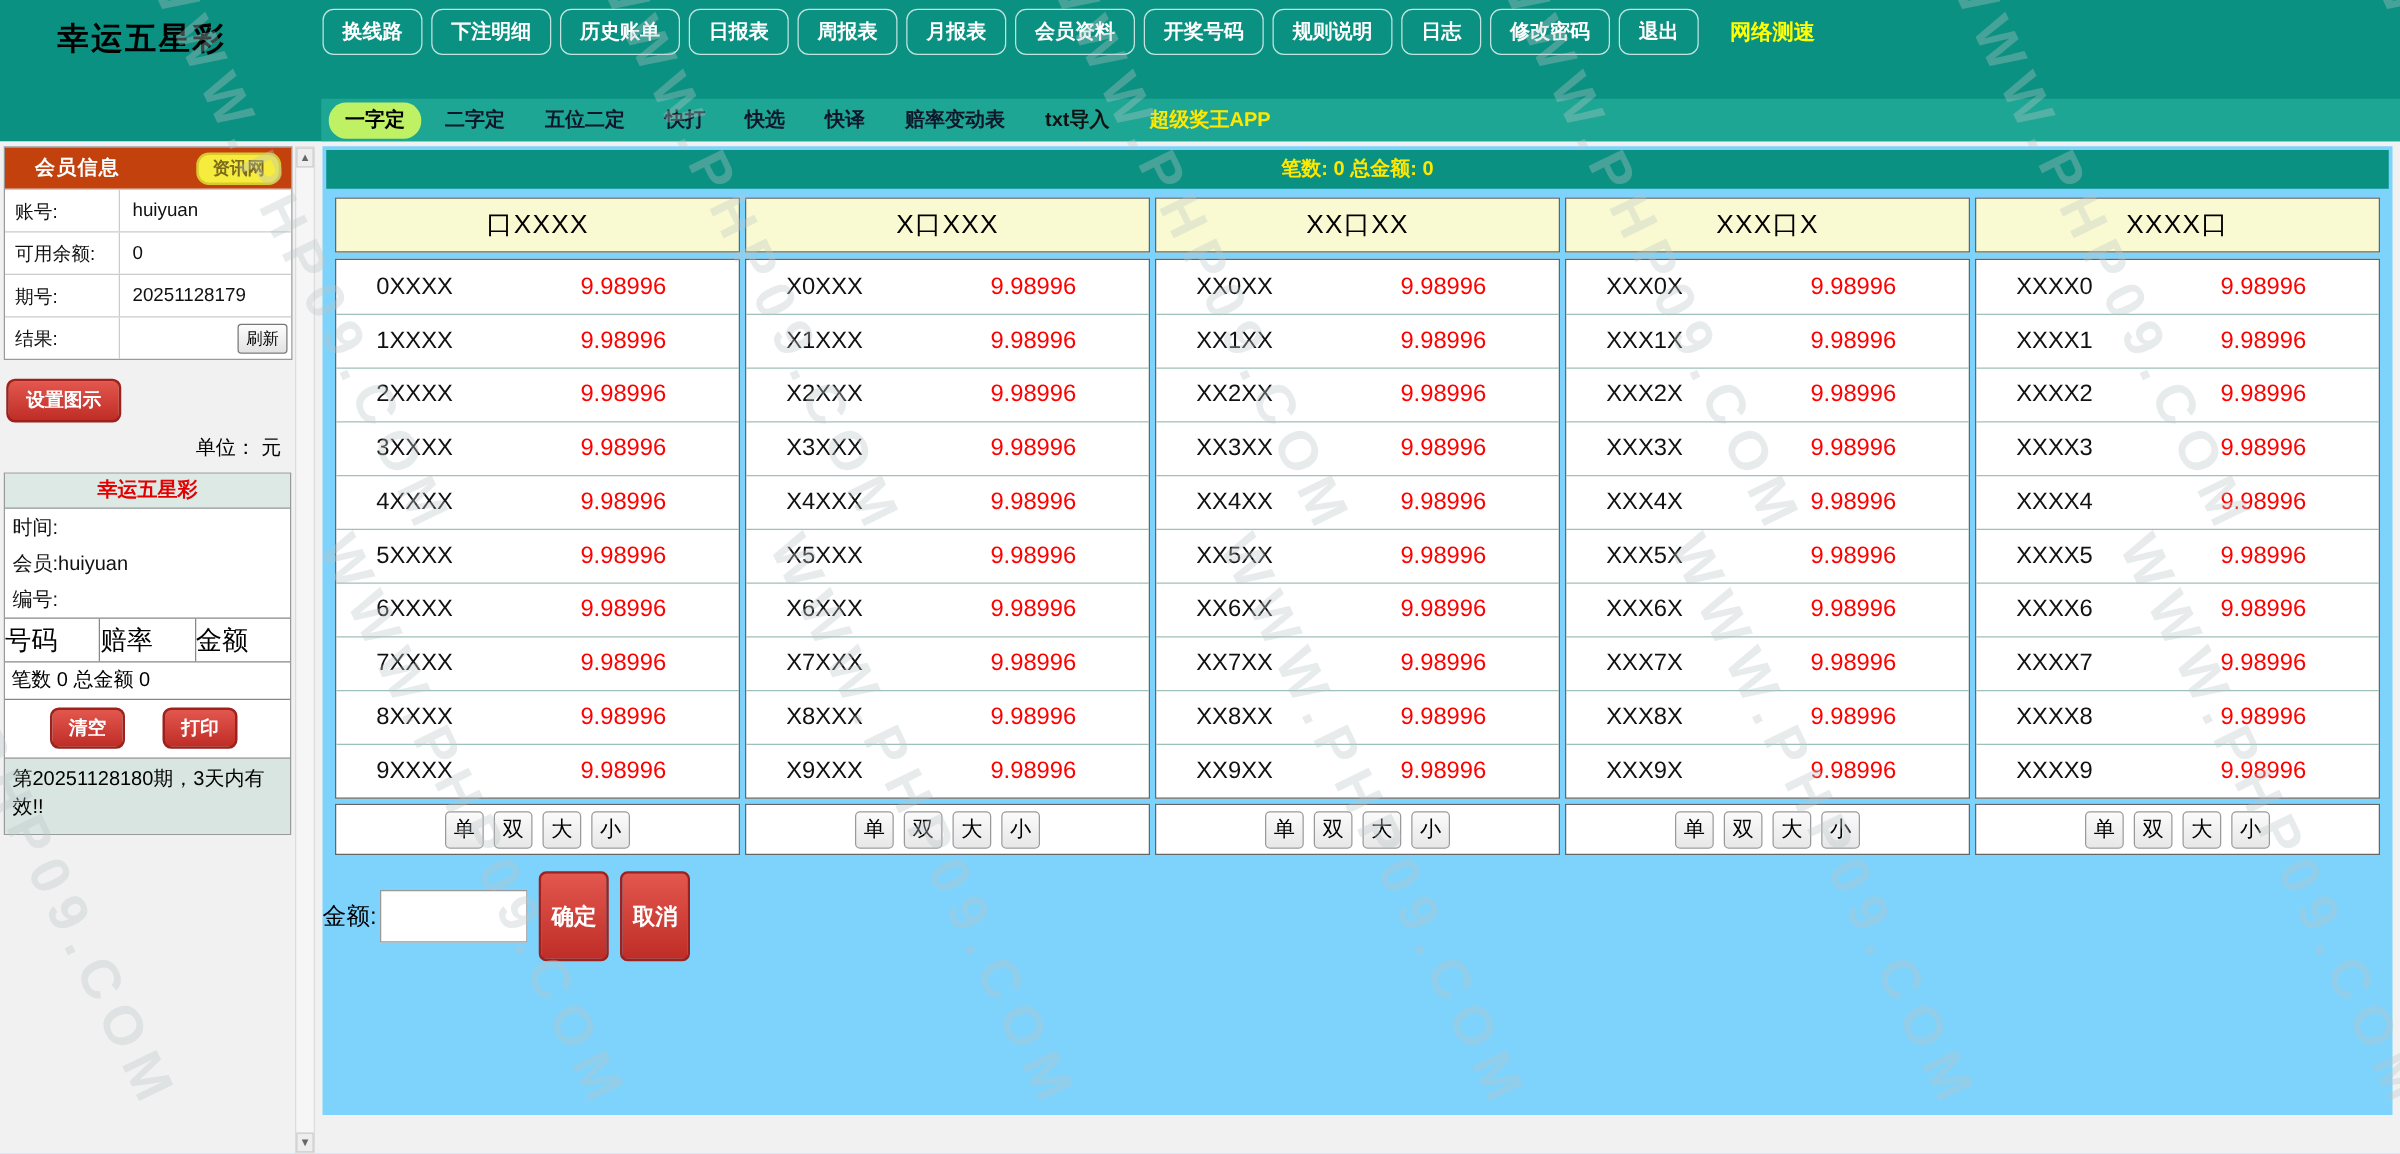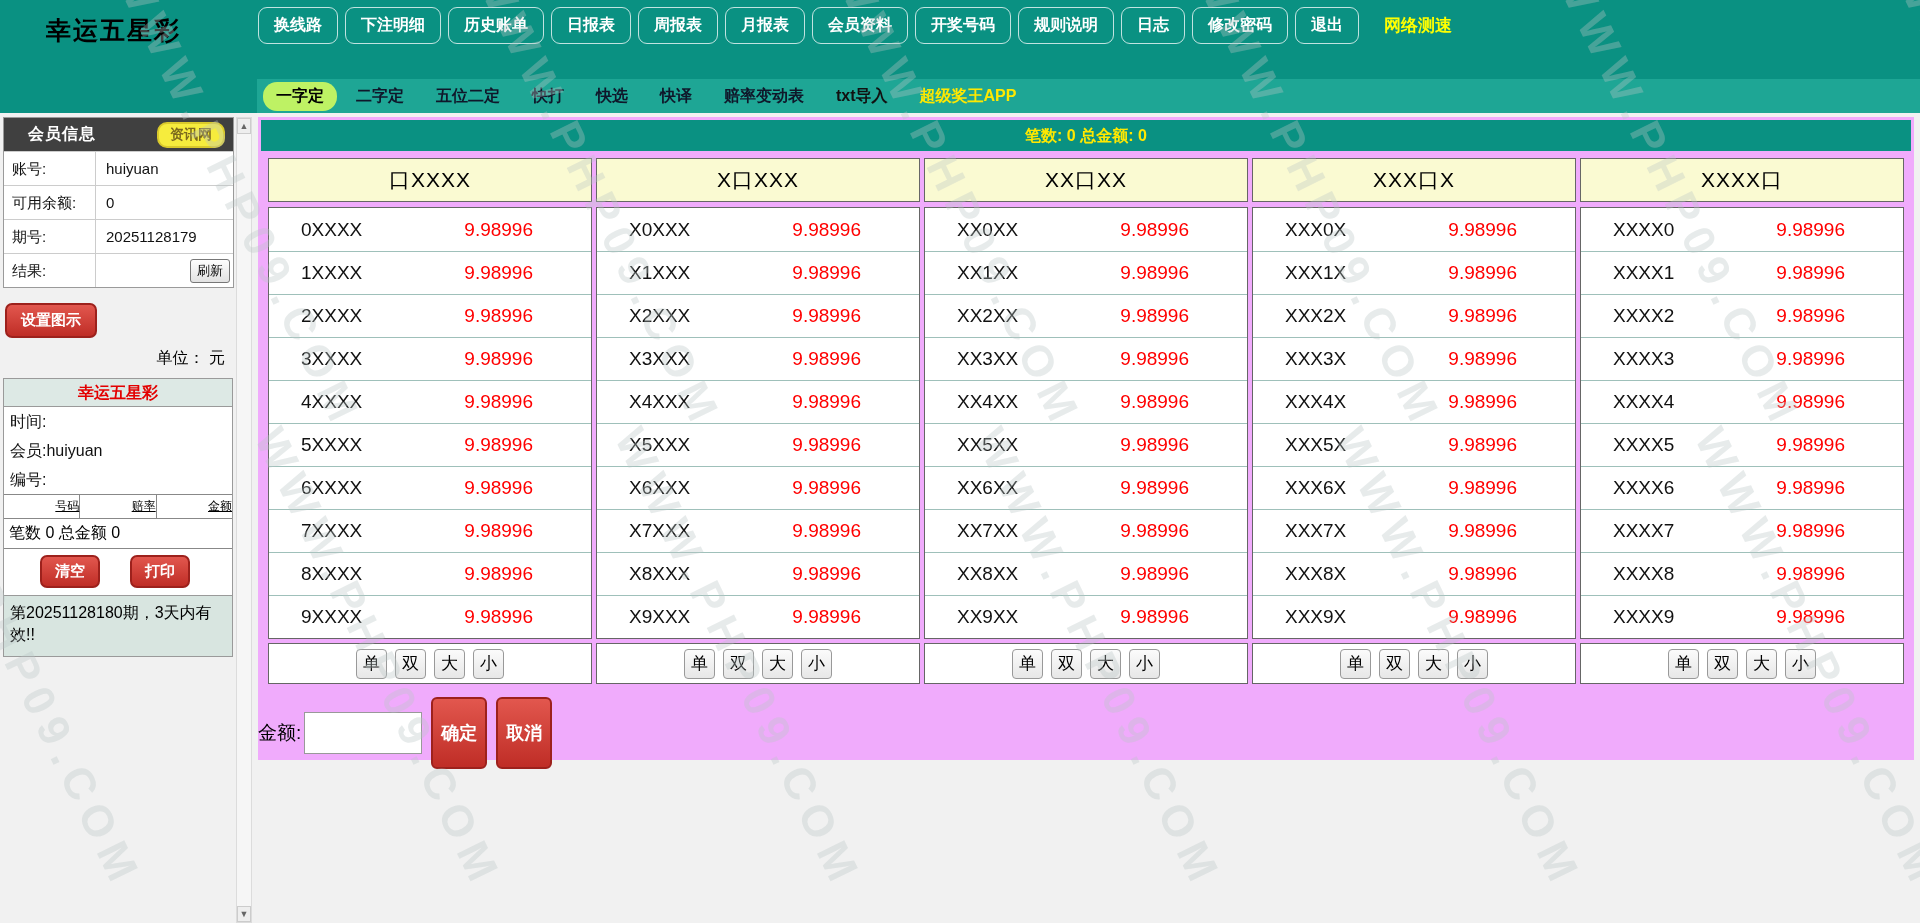--- a/index.html
+++ b/index.html
@@ -42,51 +42,51 @@
   .scrollbar { position:absolute; left:236px; top:117px; width:16px; height:806px;
                background:#f6f6f6; border:1px solid #dcdcdc; z-index:2; }
   .sb-arrow { position:absolute; left:0; width:14px; height:16px; background:#eee; border:1px solid #ccc;
               color:#666; font-size:9px; line-height:15px; text-align:center; cursor:pointer; }
   .sb-arrow.up { top:0; }
   .sb-arrow.down { bottom:0; }
 
   
   .sidebar { position:absolute; left:3px; top:117px; width:231px; z-index:1; }
   .member-panel { background:#fff; border:1px solid #9a9a9a; }
-  .mp-header { background:#404040; height:33px; display:flex; align-items:center; padding:0 8px 0 24px; }
+  .mp-header { background:#c2410c; height:33px; display:flex; align-items:center; padding:0 8px 0 24px; }
   .mp-title { color:#fff; font-size:16px; font-weight:bold; letter-spacing:1px; }
   .info-pill { margin-left:auto; background:#f6ec3d; border:2px solid #d9c92c; border-radius:10px;
                color:#7c6a1e; font-weight:bold; font-size:14px; padding:2px 11px; cursor:pointer; font-family:inherit; }
   .mp-row { display:flex; border-top:1px solid #ccc; height:34px; align-items:stretch; font-size:15px; color:#111; position:relative; }
   .mp-row:first-of-type { border-top:none; }
   .mp-label { width:92px; padding:8px 0 0 8px; border-right:1px solid #ccc; }
   .mp-value { flex:1; padding:8px 0 0 10px; }
   .refresh-btn { position:absolute; right:3px; top:5px; background:linear-gradient(#fdfdfd,#e2e2e2);
                  border:1px solid #777; border-radius:3px; font-size:13px; padding:2px 6px; cursor:pointer; font-family:inherit; }
 
   .red-btn { background:linear-gradient(#e2574e,#bf2d26); border:2px solid #9d211c; border-radius:7px;
              color:#fff; font-weight:bold; cursor:pointer; font-family:inherit; }
   .set-icon-btn { margin:15px 0 0 2px; font-size:15px; padding:6px 14px; }
   .unit-line { width:226px; text-align:right; font-size:16px; color:#000; margin-top:10px; padding-right:4px; }
 
   .bet-slip { margin-top:9px; background:#fff; border:1px solid #9a9a9a; width:230px; }
   .bs-header { background:#dde9e5; border-bottom:1px solid #9a9a9a; height:28px; line-height:27px;
                text-align:center; color:#e30000; font-weight:bold; font-size:16px; }
   .bs-line { font-size:16px; color:#111; padding:5px 0 3px 6px; }
   .bs-table { display:flex; border-top:1px solid #888; border-bottom:1px solid #888; }
-  .bs-cell { flex:1; text-align:right; font-size:12px; padding:3px 0; border-right:1px solid #888;text-decoration:underline; }
+  .bs-cell { flex:1; text-align:left; font-size:21px; padding:3px 0; border-right:1px solid #888; }
   .bs-cell:last-child { border-right:none; }
   .bs-summary { font-size:16px; padding:4px 0 4px 5px; border-bottom:1px solid #888; }
   .bs-buttons { display:flex; align-items:flex-start; padding:6px 0 7px 36px; }
   .bs-buttons .red-btn { font-size:15px; padding:5px 13px; }
   .bs-buttons .red-btn + .red-btn { margin-left:30px; }
   .bs-note { background:#d8e5e0; border-top:1px solid #9a9a9a; font-size:16px; color:#000; padding:6px 6px 10px 6px; line-height:22px; }
 
   
-  .main-panel { position:absolute; left:258px; top:117px; width:1656px; height:643px; background:#f0abfc; z-index:1; }
+  .main-panel { position:absolute; left:258px; top:117px; width:1656px; height:775px; background:#7dd3fc; z-index:1; }
   .summary-bar { margin:3px 3px 0 3px; height:31px; background:#0a9182; color:#ffe800; font-weight:bold;
                  font-size:16px; text-align:center; line-height:31px; }
   .cols { display:flex; gap:4px; margin:7px 10px 0 10px; }
   .bet-col { flex:1; }
   .col-header { height:44px; line-height:42px; text-align:center; background:#fafad2;
                 border:1px solid #666; font-size:21px; color:#000; letter-spacing:1px; }
   .col-body { margin-top:5px; border:1px solid #666; background:#fff; }
   .bet-row { height:43px; display:flex; align-items:center; justify-content:space-between;
              padding:0 58px 0 32px; cursor:pointer; }
   .bet-row + .bet-row { border-top:1px solid #9fc0ba; }

